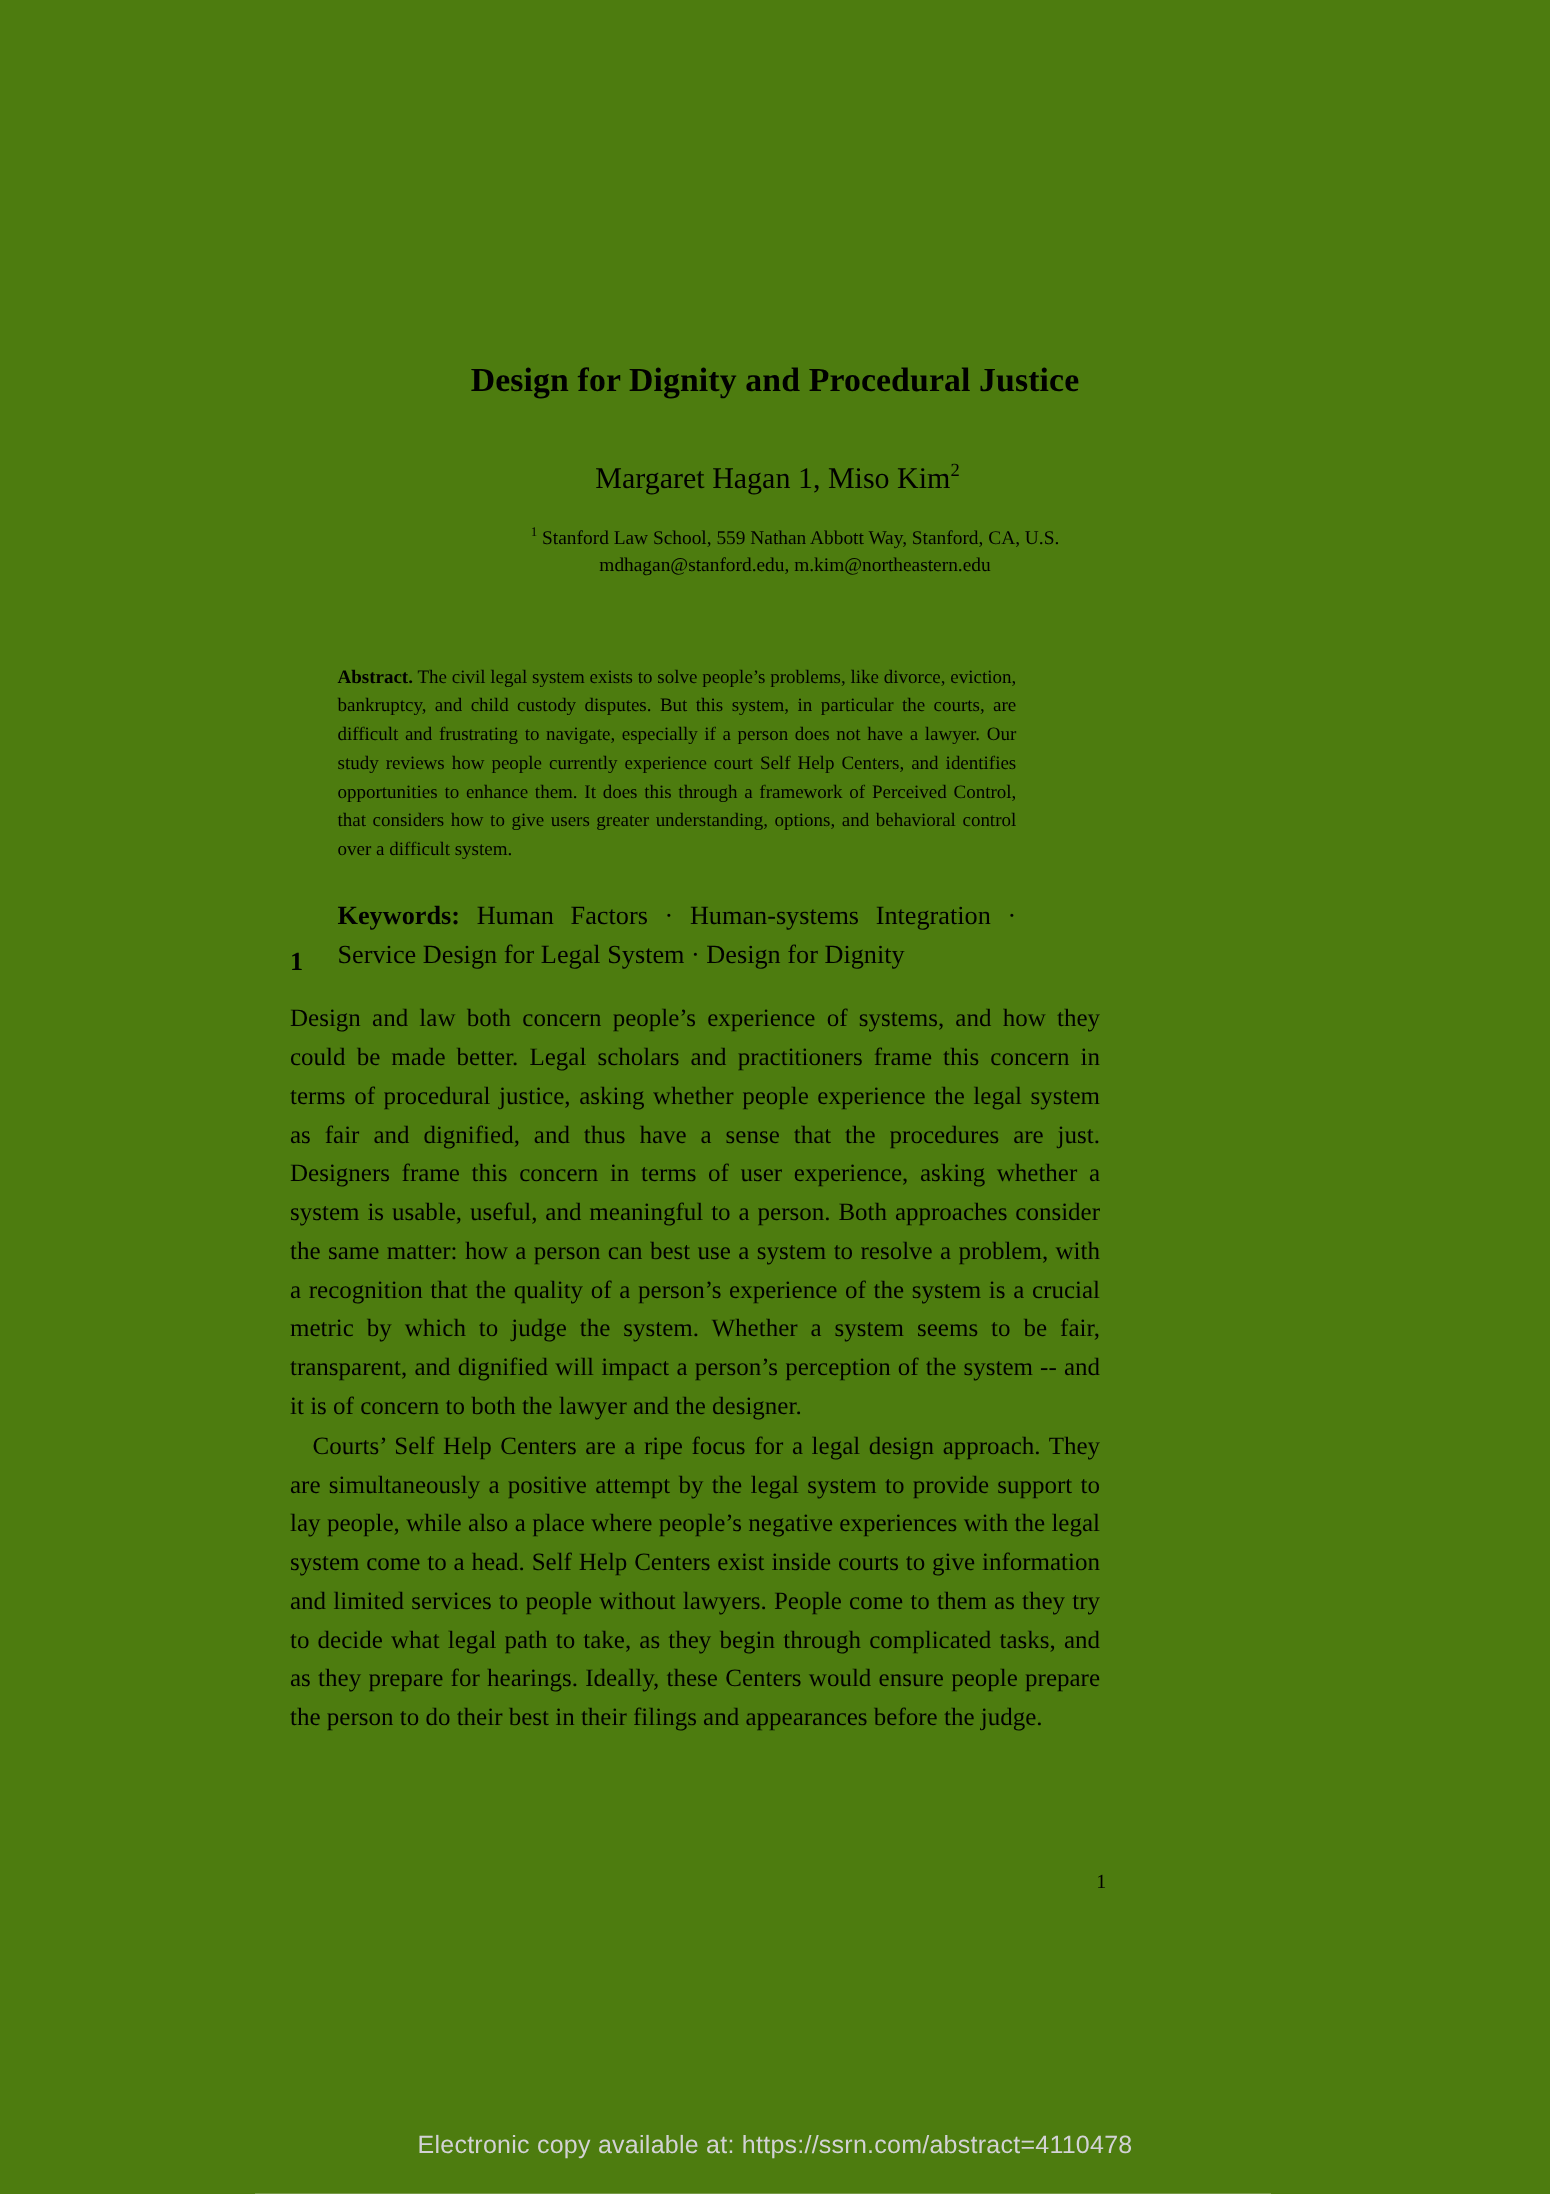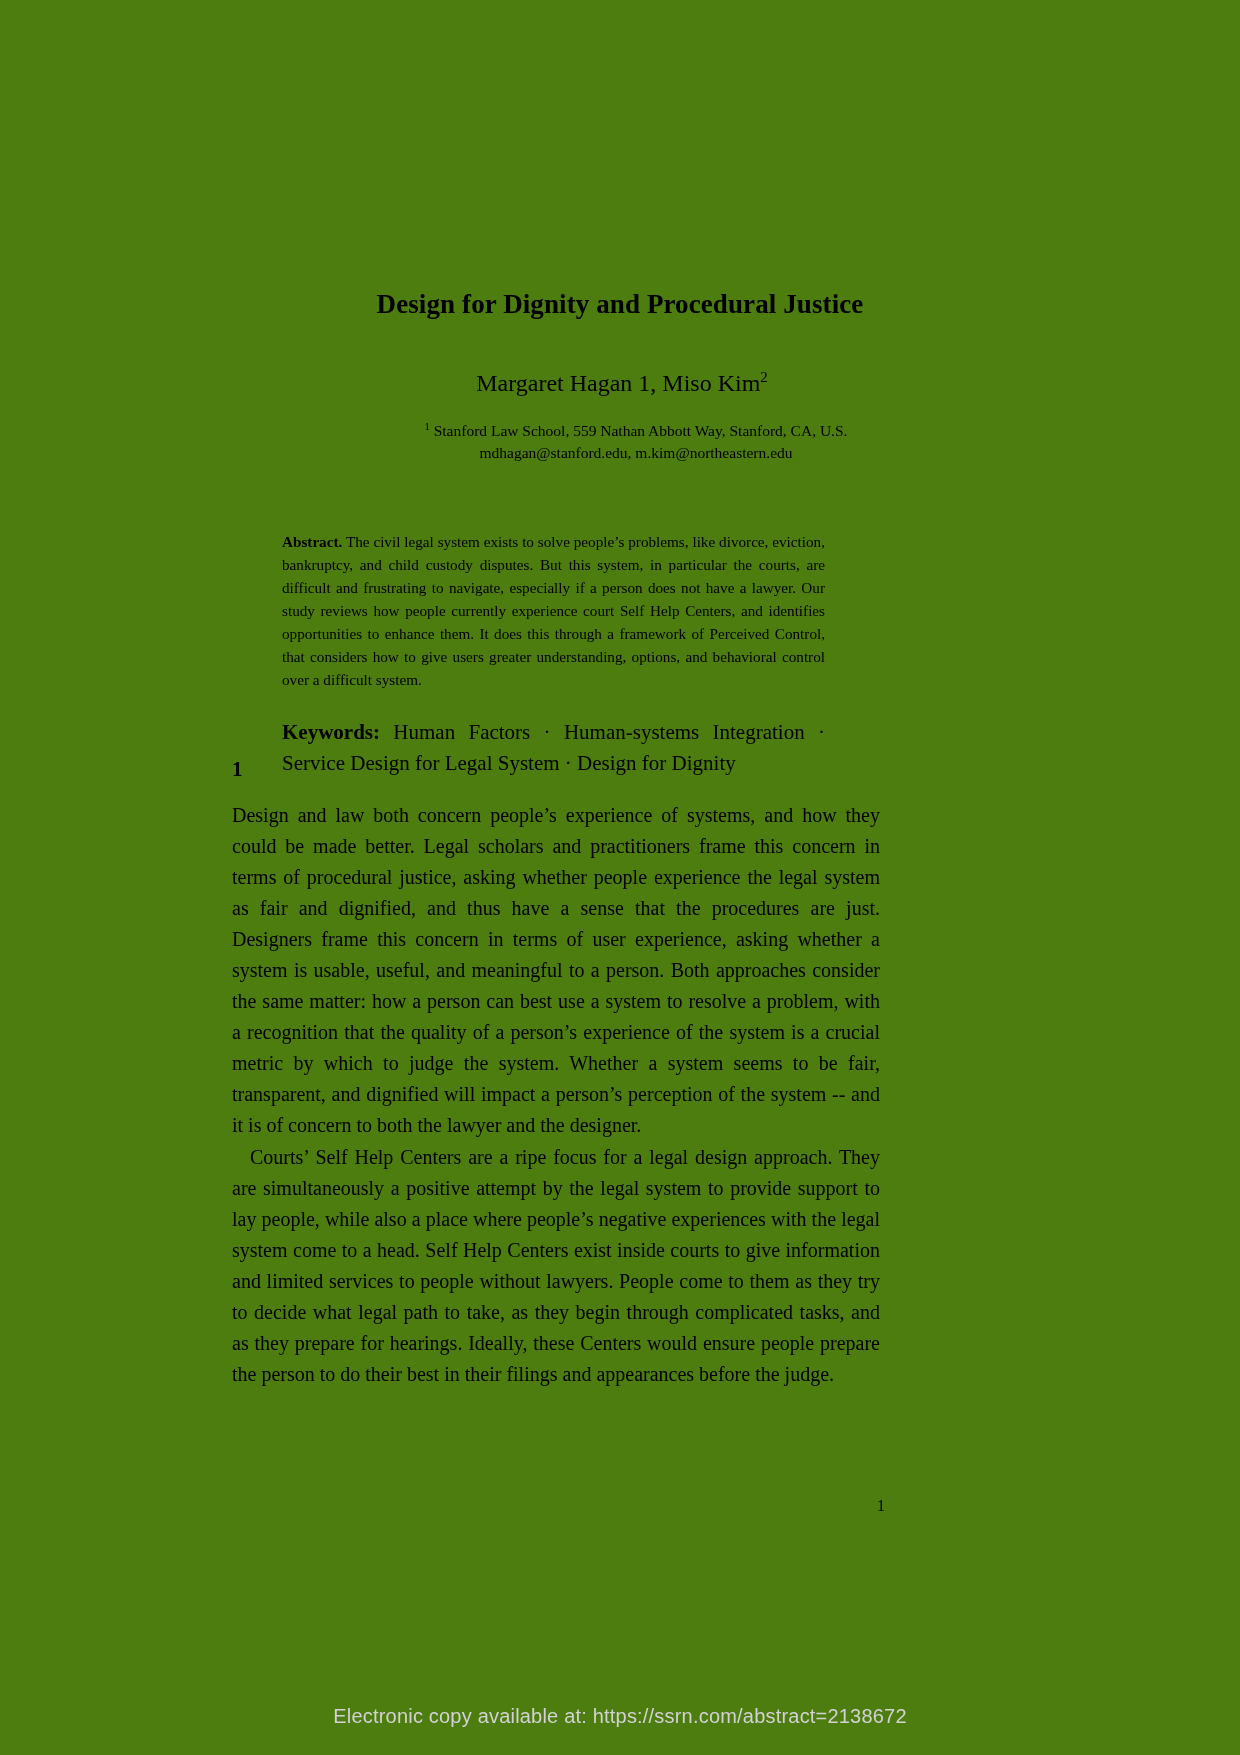--- a/index.html
+++ b/index.html
@@ -65,21 +65,21 @@
   .affiliations sup {
     font-size: 0.68em;
     vertical-align: super;
     line-height: 0;
   }
   .affil-line { display: block; padding-left: 32px; }
 
   
   .abstract-wrap {
     position: absolute;
-    left: 282px;
+    left: 270px;
     top: 531px;
     width: 543px;
   }
   .abstract {
     font-size: 15.2px;
     line-height: 1.51;
     text-align: justify;
     text-justify: inter-word;
     margin: 0;
   }
@@ -175,15 +175,15 @@
     <span class="section-num">1</span>
   </div>
 
   <div class="body-wrap">
     <p class="body-par">Design and law both concern people’s experience of systems, and how they could be made better. Legal scholars and practitioners frame this concern in terms of procedural justice, asking whether people experience the legal system as fair and dignified, and thus have a sense that the procedures are just. Designers frame this concern in terms of user experience, asking whether a system is usable, useful, and meaningful to a person. Both approaches consider the same matter: how a person can best use a system to resolve a problem, with a recognition that the quality of a person’s experience of the system is a crucial metric by which to judge the system. Whether a system seems to be fair, transparent, and dignified will impact a person’s perception of the system -- and it is of concern to both the lawyer and the designer.</p>
     <p class="body-par">Courts’ Self Help Centers are a ripe focus for a legal design approach. They are simultaneously a positive attempt by the legal system to provide support to lay people, while also a place where people’s negative experiences with the legal system come to a head. Self Help Centers exist inside courts to give information and limited services to people without lawyers. People come to them as they try to decide what legal path to take, as they begin through complicated tasks, and as they prepare for hearings. Ideally, these Centers would ensure people prepare the person to do their best in their filings and appearances before the judge.</p>
   </div>
 
   <div class="page-number">1</div>
 
-  <div class="ssrn-watermark">Electronic copy available at: https://ssrn.com/abstract=2138672</div>
+  <div class="ssrn-watermark">Electronic copy available at: https://ssrn.com/abstract=4110478</div>
 
 </div>
 
 </body></html>

